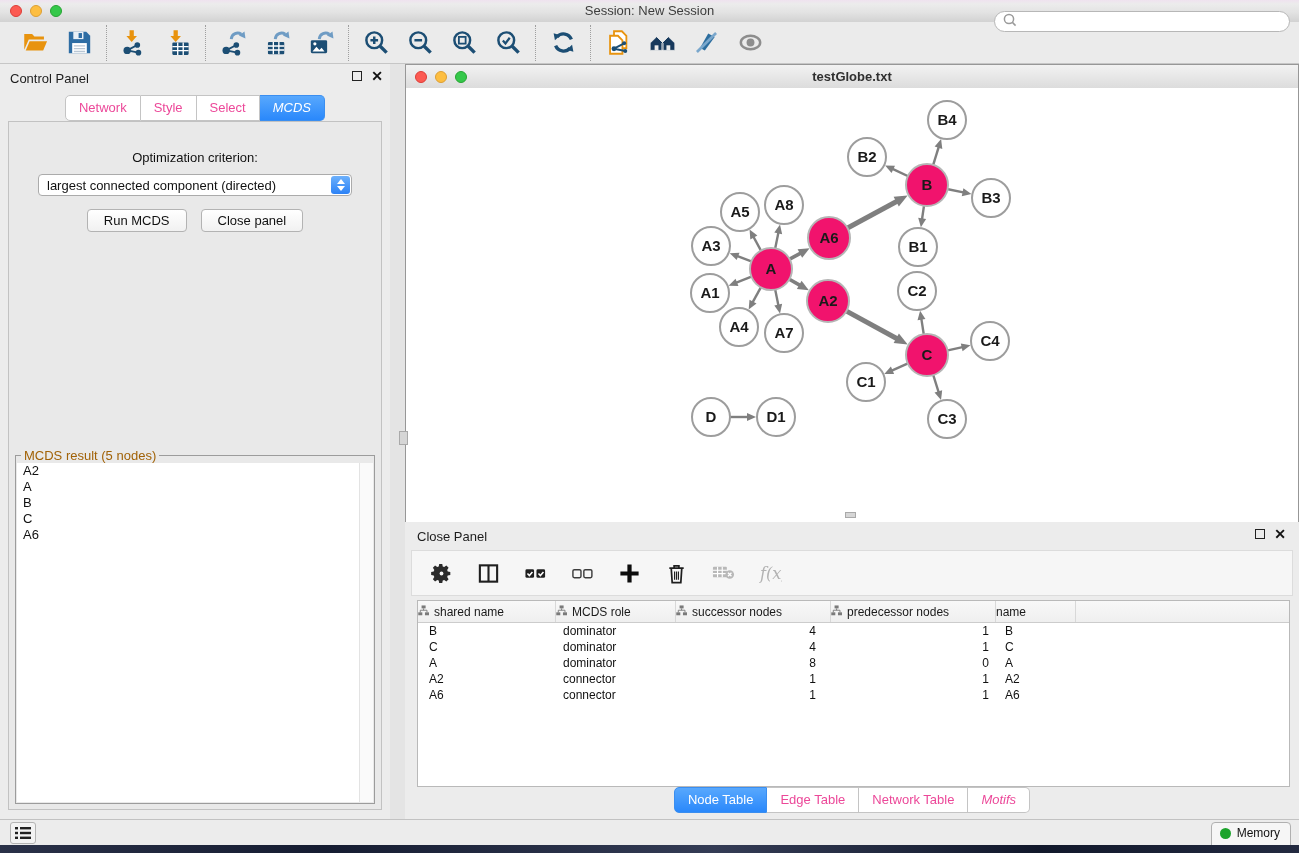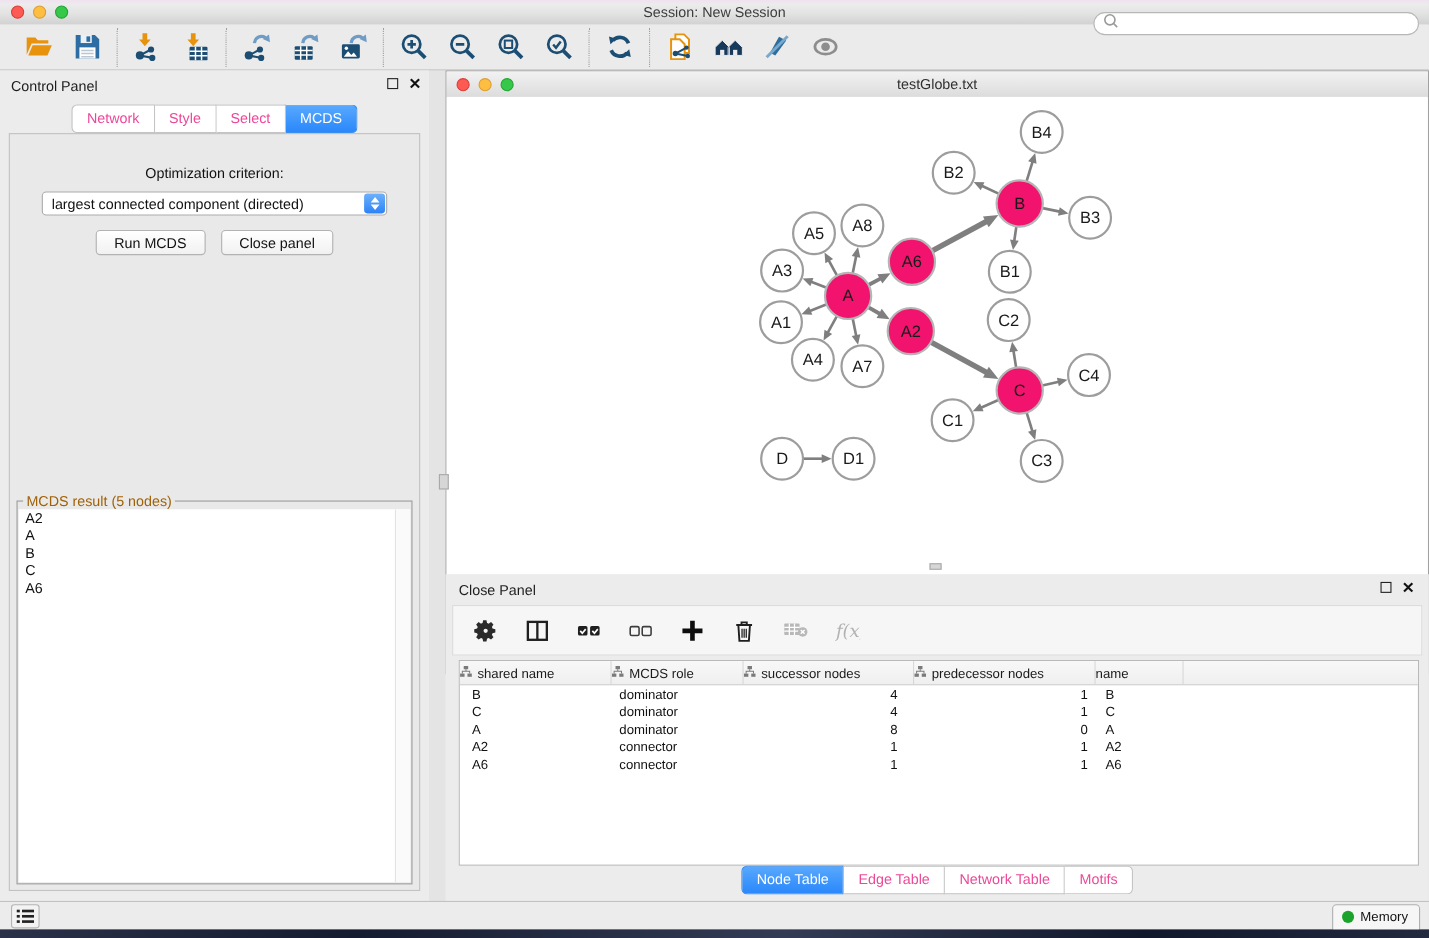--- a/index.html
+++ b/index.html
@@ -33,21 +33,21 @@
   .panel-head .ptitle{position:absolute;left:10px;top:7px;font-size:13px;color:#1d1d1d;}
   .wctl{position:absolute;top:7px;display:flex;gap:9px;}
   .control-panel .wctl{right:7px;}
   .float-ic{width:10px;height:10px;border:1.6px solid #222;box-sizing:border-box;display:inline-block;}
   .close-ic{font-size:14px;font-weight:bold;color:#111;line-height:10px;display:inline-block;}
 
   .tabrow{position:absolute;top:31px;left:0;right:0;display:flex;justify-content:center;}
   .seg{font-size:13px;color:#ec4899;background:#fff;border:1px solid #c4c4c4;border-left:none;
     padding:4px 13px 5px;cursor:default;white-space:nowrap;}
   .seg:first-child{border-left:1px solid #c4c4c4;border-radius:5px 0 0 5px;}
-  .seg:last-child{border-radius:0 5px 5px 0;}
+  .seg:last-child{border-radius:0 5px 5px 0;font-style:italic;}
   .seg.active{background:linear-gradient(#58a8fd,#2a88fb);color:#fff;border-color:#3a8ef0;}
 
   .cp-content{position:absolute;left:8px;right:8px;top:57px;bottom:10px;background:#e9e9e9;border:1px solid #c2c2c2;}
   .opt-label{margin-top:28px;text-align:center;font-size:13px;color:#111;}
   .dropdown{margin:9px auto 0;width:314px;height:22px;background:#fff;border:1px solid #ababab;border-radius:4px;
     position:relative;display:flex;align-items:center;box-sizing:border-box;}
   .dropdown .dval{font-size:13px;color:#111;padding-left:8px;white-space:nowrap;overflow:hidden;flex:1;}
   .stepper{position:absolute;right:1px;top:1px;bottom:1px;width:19px;border-radius:3px;
     background:linear-gradient(#6db1fc,#2c82f6);display:flex;flex-direction:column;align-items:center;justify-content:center;gap:2px;}
   .tri-up{width:0;height:0;border-left:4px solid transparent;border-right:4px solid transparent;border-bottom:5px solid #fff;}
@@ -56,21 +56,21 @@
   .pbtn{height:23px;padding:0 16px;font-size:13px;color:#111;background:linear-gradient(#ffffff,#f1f1f1);
     border:1px solid #b3b3b3;border-radius:4px;cursor:default;}
 
   .result-group{position:absolute;left:6px;right:6px;top:333px;bottom:5px;border:1px solid #9c9c9c;}
   .result-legend{position:absolute;left:5px;top:-8px;background:#e9e9e9;padding:0 3px;font-size:13px;color:#a16207;}
   .result-list{position:absolute;left:1px;right:1px;top:7px;bottom:1px;background:#fff;overflow:hidden;}
   .result-item{font-size:13px;color:#111;line-height:16px;padding-left:6px;}
   .scrolltrack{position:absolute;right:0;top:0;bottom:0;width:13px;background:#fafafa;border-left:1px solid #e3e3e3;}
 
   
-  .net-window{position:absolute;left:405px;top:64px;width:894px;height:549px;background:#fff;border:1px solid #979797;box-sizing:border-box;}
+  .net-window{position:absolute;left:405px;top:64px;width:894px;height:549px;background:#fff;border:1px solid #979797;box-sizing:border-box;font-weight:bold;}
   .net-titlebar{position:absolute;left:0;top:0;right:0;height:23px;
     background:linear-gradient(#f2f2f2,#dcdcdc);border-bottom:1px solid #b2b2b2;}
   .net-titlebar .title{position:absolute;left:0;right:0;top:4px;text-align:center;font-size:13px;color:#2f2f2f;}
   .net-titlebar .traffic{top:6px;left:9px;}
   .net-canvas{position:absolute;left:0;top:23px;right:0;bottom:0;background:#fff;}
   .net-canvas svg{display:block;}
   .resize-grip{position:absolute;right:1px;bottom:1px;}
   .pane-handle{position:absolute;background:#d6d6d6;border:1px solid #a9a9a9;box-sizing:border-box;}
 
   

